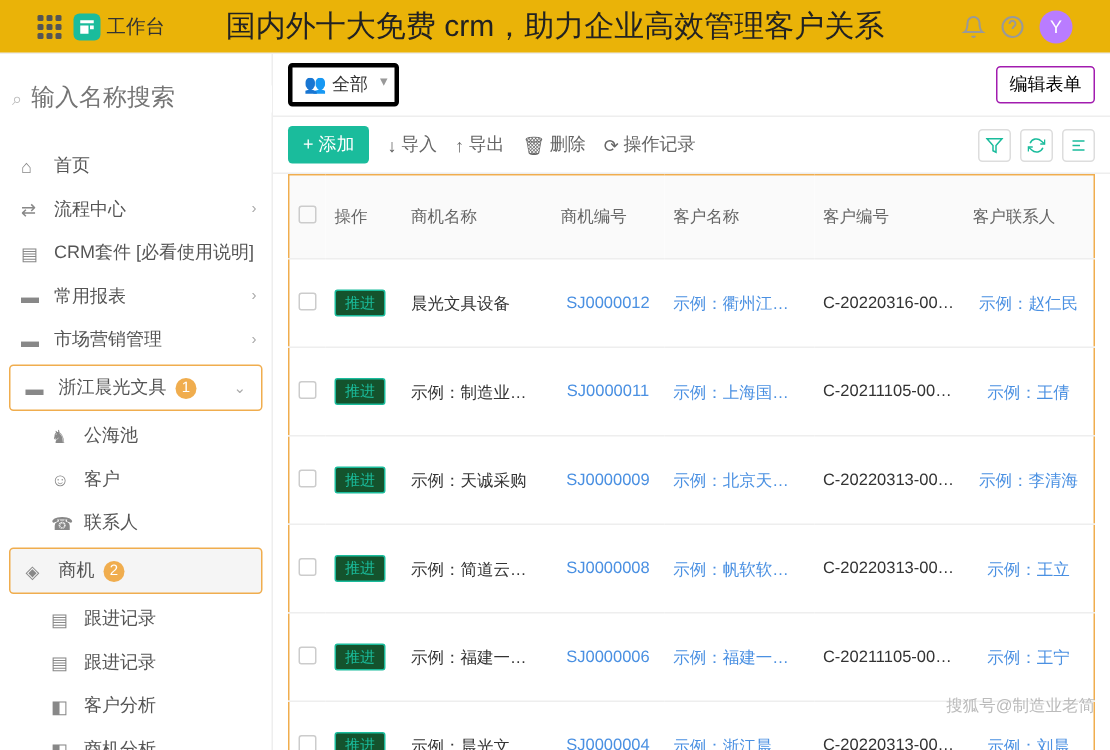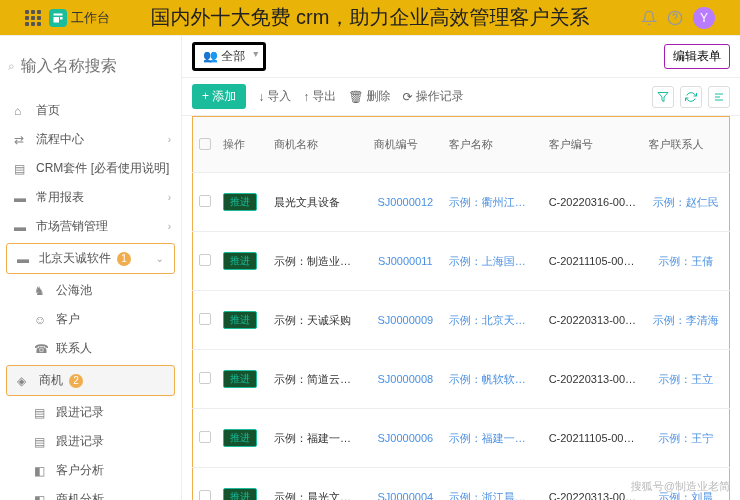--- a/index.html
+++ b/index.html
@@ -38,21 +38,21 @@
 .tool-sq { width: 22px; height: 22px; border: 1px solid #ddd; border-radius: 3px; display: flex; align-items: center; justify-content: center; cursor: pointer; color:#1abc9c; }
 .tool-sq svg { width:12px; height:12px; }
 .table-wrap { flex: 1; overflow: auto; padding: 0 10px 10px 10px; }
 table { width: 100%; border-collapse: collapse; border: 1px solid #f0ad4e; font-size: 11px; }
 th, td { border-bottom: 1px solid #eee; padding: 20px 6px; text-align: left; white-space: nowrap; overflow: hidden; text-overflow: ellipsis; max-width: 90px; }
 th { color: #666; font-weight: normal; background: #fafafa; }
 .checkbox { width: 12px; height: 12px; border: 1px solid #ccc; display: inline-block; border-radius: 2px; }
 .push-btn { border: 1px solid #1abc9c; color: #1abc9c; background: #14532d; padding: 1px 6px; font-size: 10px; border-radius: 2px; cursor: pointer; }
 .blue-link { color: #4a90e2; text-align: center; }
 .annot-big { width: 16px; height: 16px; border-radius: 50%; background: #f0ad4e; color: #fff; font-size: 11px; display: flex; align-items: center; justify-content: center; margin: 4px auto; }
-.watermark { position: absolute; bottom: 6px; right: 10px; font-size: 11px; color: #bbb; }
+.watermark { position: absolute; bottom: 22px; right: 10px; font-size: 11px; color: #bbb; }
 </style>
 </head>
 <body>
 
 <div class="topbar">
   <div class="apps-icon">
       <span></span>
       <span></span>
       <span></span>
       <span></span>
@@ -110,21 +110,21 @@
         <span>常用报表</span>
         <span class="chev">›</span>
       </div>
     <div class="side-item">
         <span class="icon">▬</span>
         <span>市场营销管理</span>
         <span class="chev">›</span>
       </div>
     <div class="side-item hl">
         <span class="icon">▬</span>
-        <span>北京天诚软件</span>
+        <span>浙江晨光文具</span>
         <span class="annot">1</span>
         <span class="chev">⌄</span>
       </div>
     <div class="side-item sub">
         <span class="icon">♞</span>
         <span>公海池</span>
       </div>
     <div class="side-item sub">
         <span class="icon">☺</span>
         <span>客户</span>

